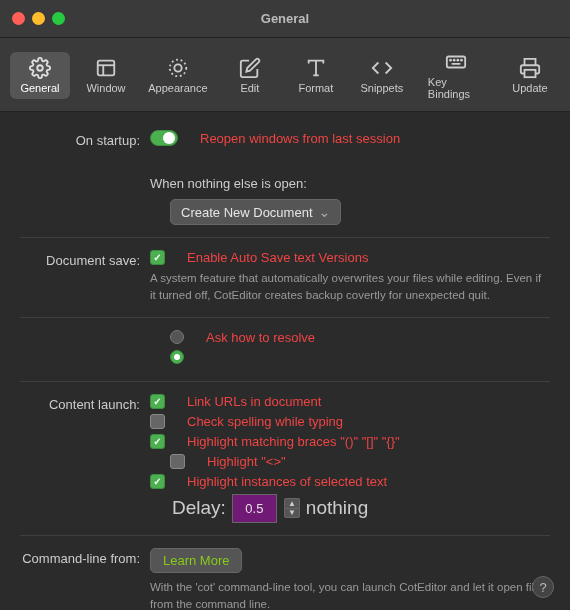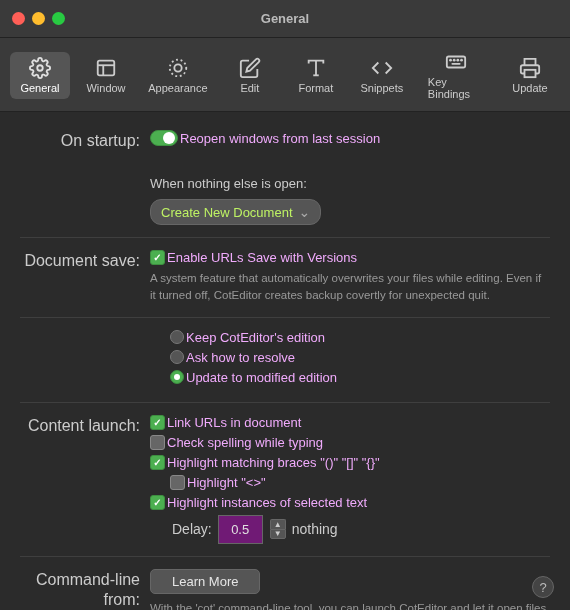--- a/index.html
+++ b/index.html
@@ -92,39 +92,39 @@
     }
 
     .label-col {
       width: 130px;
       min-width: 130px;
       text-align: right;
       padding-right: 10px;
       color: #ccc;
       line-height: 20px;
       padding-top: 1px;
-      font-size: 16px;
+      font-size: 13px;
     }
 
     .control-col {
       flex: 1;
     }
 
     
     .check-row {
       display: flex;
       align-items: center;
       margin-bottom: 5px;
     }
     .check-row label {
       display: flex;
       align-items: center;
-      gap: 2px;
+      gap: 22px;
       cursor: pointer;
-      color: #f0abfc;
+      color: #ef4444;
       font-size: 13px;
     }
 
     
     .checkbox {
       width: 15px;
       height: 15px;
       border-radius: 3px;
       border: 1px solid #666;
       background: #444;
@@ -193,28 +193,29 @@
       height: 12px;
       border-radius: 50%;
       background: white;
       margin-left: auto;
     }
 
     
     .dropdown-btn {
       background: #555;
       border: 1px solid #666;
-      border-radius: 11px;
-      color: #bef264;
+      border-radius: 5px;
+      color: #e5e5e5;
       padding: 4px 10px 4px 10px;
       font-size: 13px;
       cursor: pointer;
       display: inline-flex;
       align-items: center;
       gap: 6px;
+      margin-left: 20px;
     }
     .dropdown-btn::after {
       content: '⌄';
       font-size: 14px;
       color: #aaa;
     }
 
     .section-label {
       font-size: 13px;
       color: #ccc;
@@ -241,21 +242,21 @@
 
     
     .delay-row {
       display: flex;
       align-items: center;
       gap: 6px;
       margin-top: 4px;
       margin-left: 22px;
     }
     .delay-label {
-      font-size: 14px;
+      font-size: 19px;
       color: #ccc;
     }
     .delay-input {
       width: 45px;
       background: #701a75;
       border: 1px solid #666;
       border-radius: 0;
       color: #e0e0e0;
       font-size: 13px;
       padding: 6px 4px;
@@ -280,22 +281,22 @@
       line-height: 1;
     }
     .stepper-btn:first-child { border-radius: 2px 2px 0 0; border-bottom: none; }
     .stepper-btn:last-child { border-radius: 0 0 2px 2px; }
 
     
     .learn-btn {
       background: #555;
       border: 1px solid #666;
       border-radius: 5px;
-      color: #e5e5e5;
-      padding: 4px 21px;
+      color: #84cc16;
+      padding: 4px 12px;
       font-size: 13px;
       cursor: pointer;
       display: inline-block;
     }
 
     
     .help-btn {
       position: fixed;
       bottom: 12px;
       right: 16px;
@@ -425,48 +426,41 @@
   </div>
 
   <div class="separator"></div>
 
   <div class="row">
     <div class="label-col">Document save:</div>
     <div class="control-col">
       <div class="check-row">
         <label>
           <div class="checkbox checked"></div>
-          <span>Enable URLs Save with Versions</span>
+          <span>Enable Auto Save text Versions</span>
         </label>
       </div>
       <div class="description">A system feature that automatically overwrites your files while editing. Even if it turned off, CotEditor creates backup covertly for unexpected quit.</div>
     </div>
   </div>
 
   <div class="separator"></div>
 
   <div class="row">
     <div class="label-col"></div>
     <div class="control-col">
       <div class="check-row indent">
         <label>
           <div class="radio unchecked"></div>
-          <span>Keep CotEditor's edition</span>
+          <span>Ask how to resolve</span>
         </label>
       </div>
       <div class="check-row indent">
         <label>
-          <div class="radio unchecked"></div>
-          <span>Ask how to resolve</span>
-        </label>
-      </div>
-      <div class="check-row indent">
-        <label>
           <div class="radio checked"></div>
-          <span>Update to modified edition</span>
         </label>
       </div>
     </div>
   </div>
 
   <div class="separator"></div>
 
   <div class="row">
     <div class="label-col">Content launch:</div>
     <div class="control-col">

